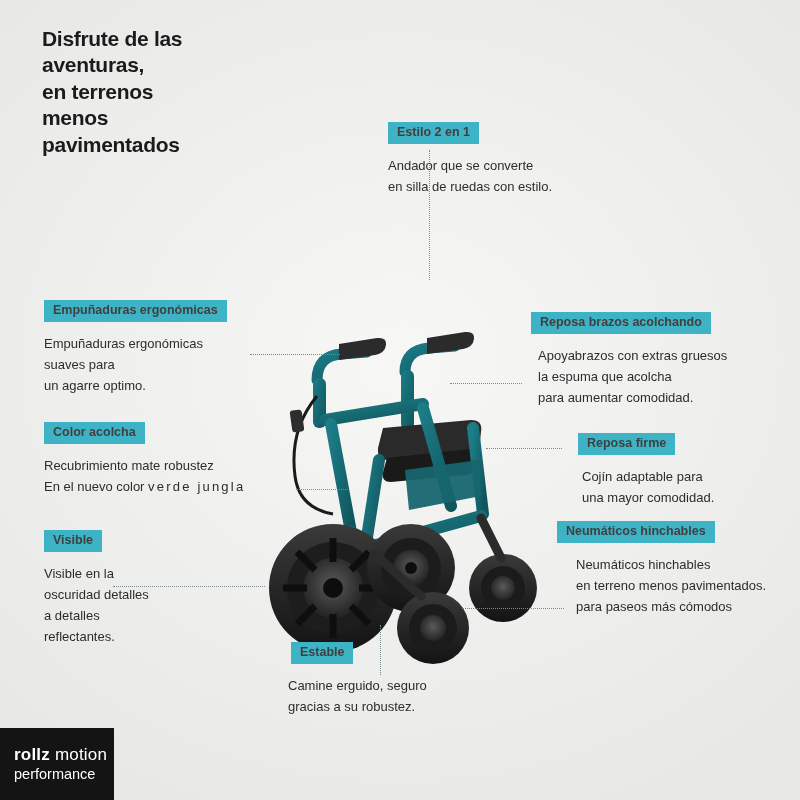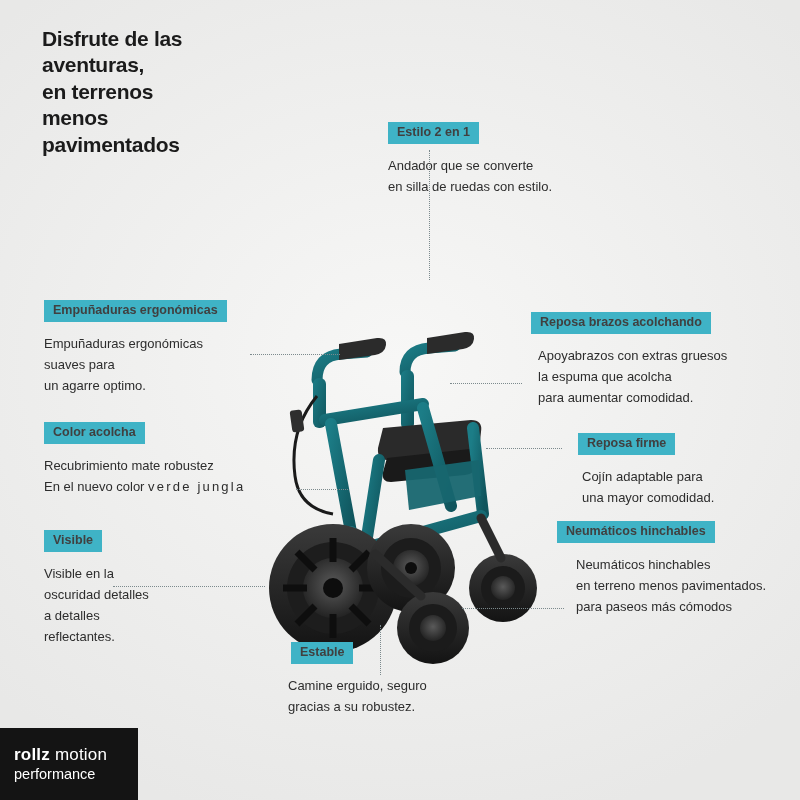--- a/index.html
+++ b/index.html
@@ -76,21 +76,21 @@
   .dots.v {
     border-left: 1px dotted #7c8a8d;
     width: 0;
   }
 
   
   .logo {
     position: absolute;
     left: 0;
     bottom: 0;
-    width: 138px;
+    width: 114px;
     height: 72px;
     background: #141414;
     color: #ffffff;
     display: flex;
     flex-direction: column;
     justify-content: center;
     padding-left: 14px;
     box-sizing: border-box;
   }
   .logo-top {

